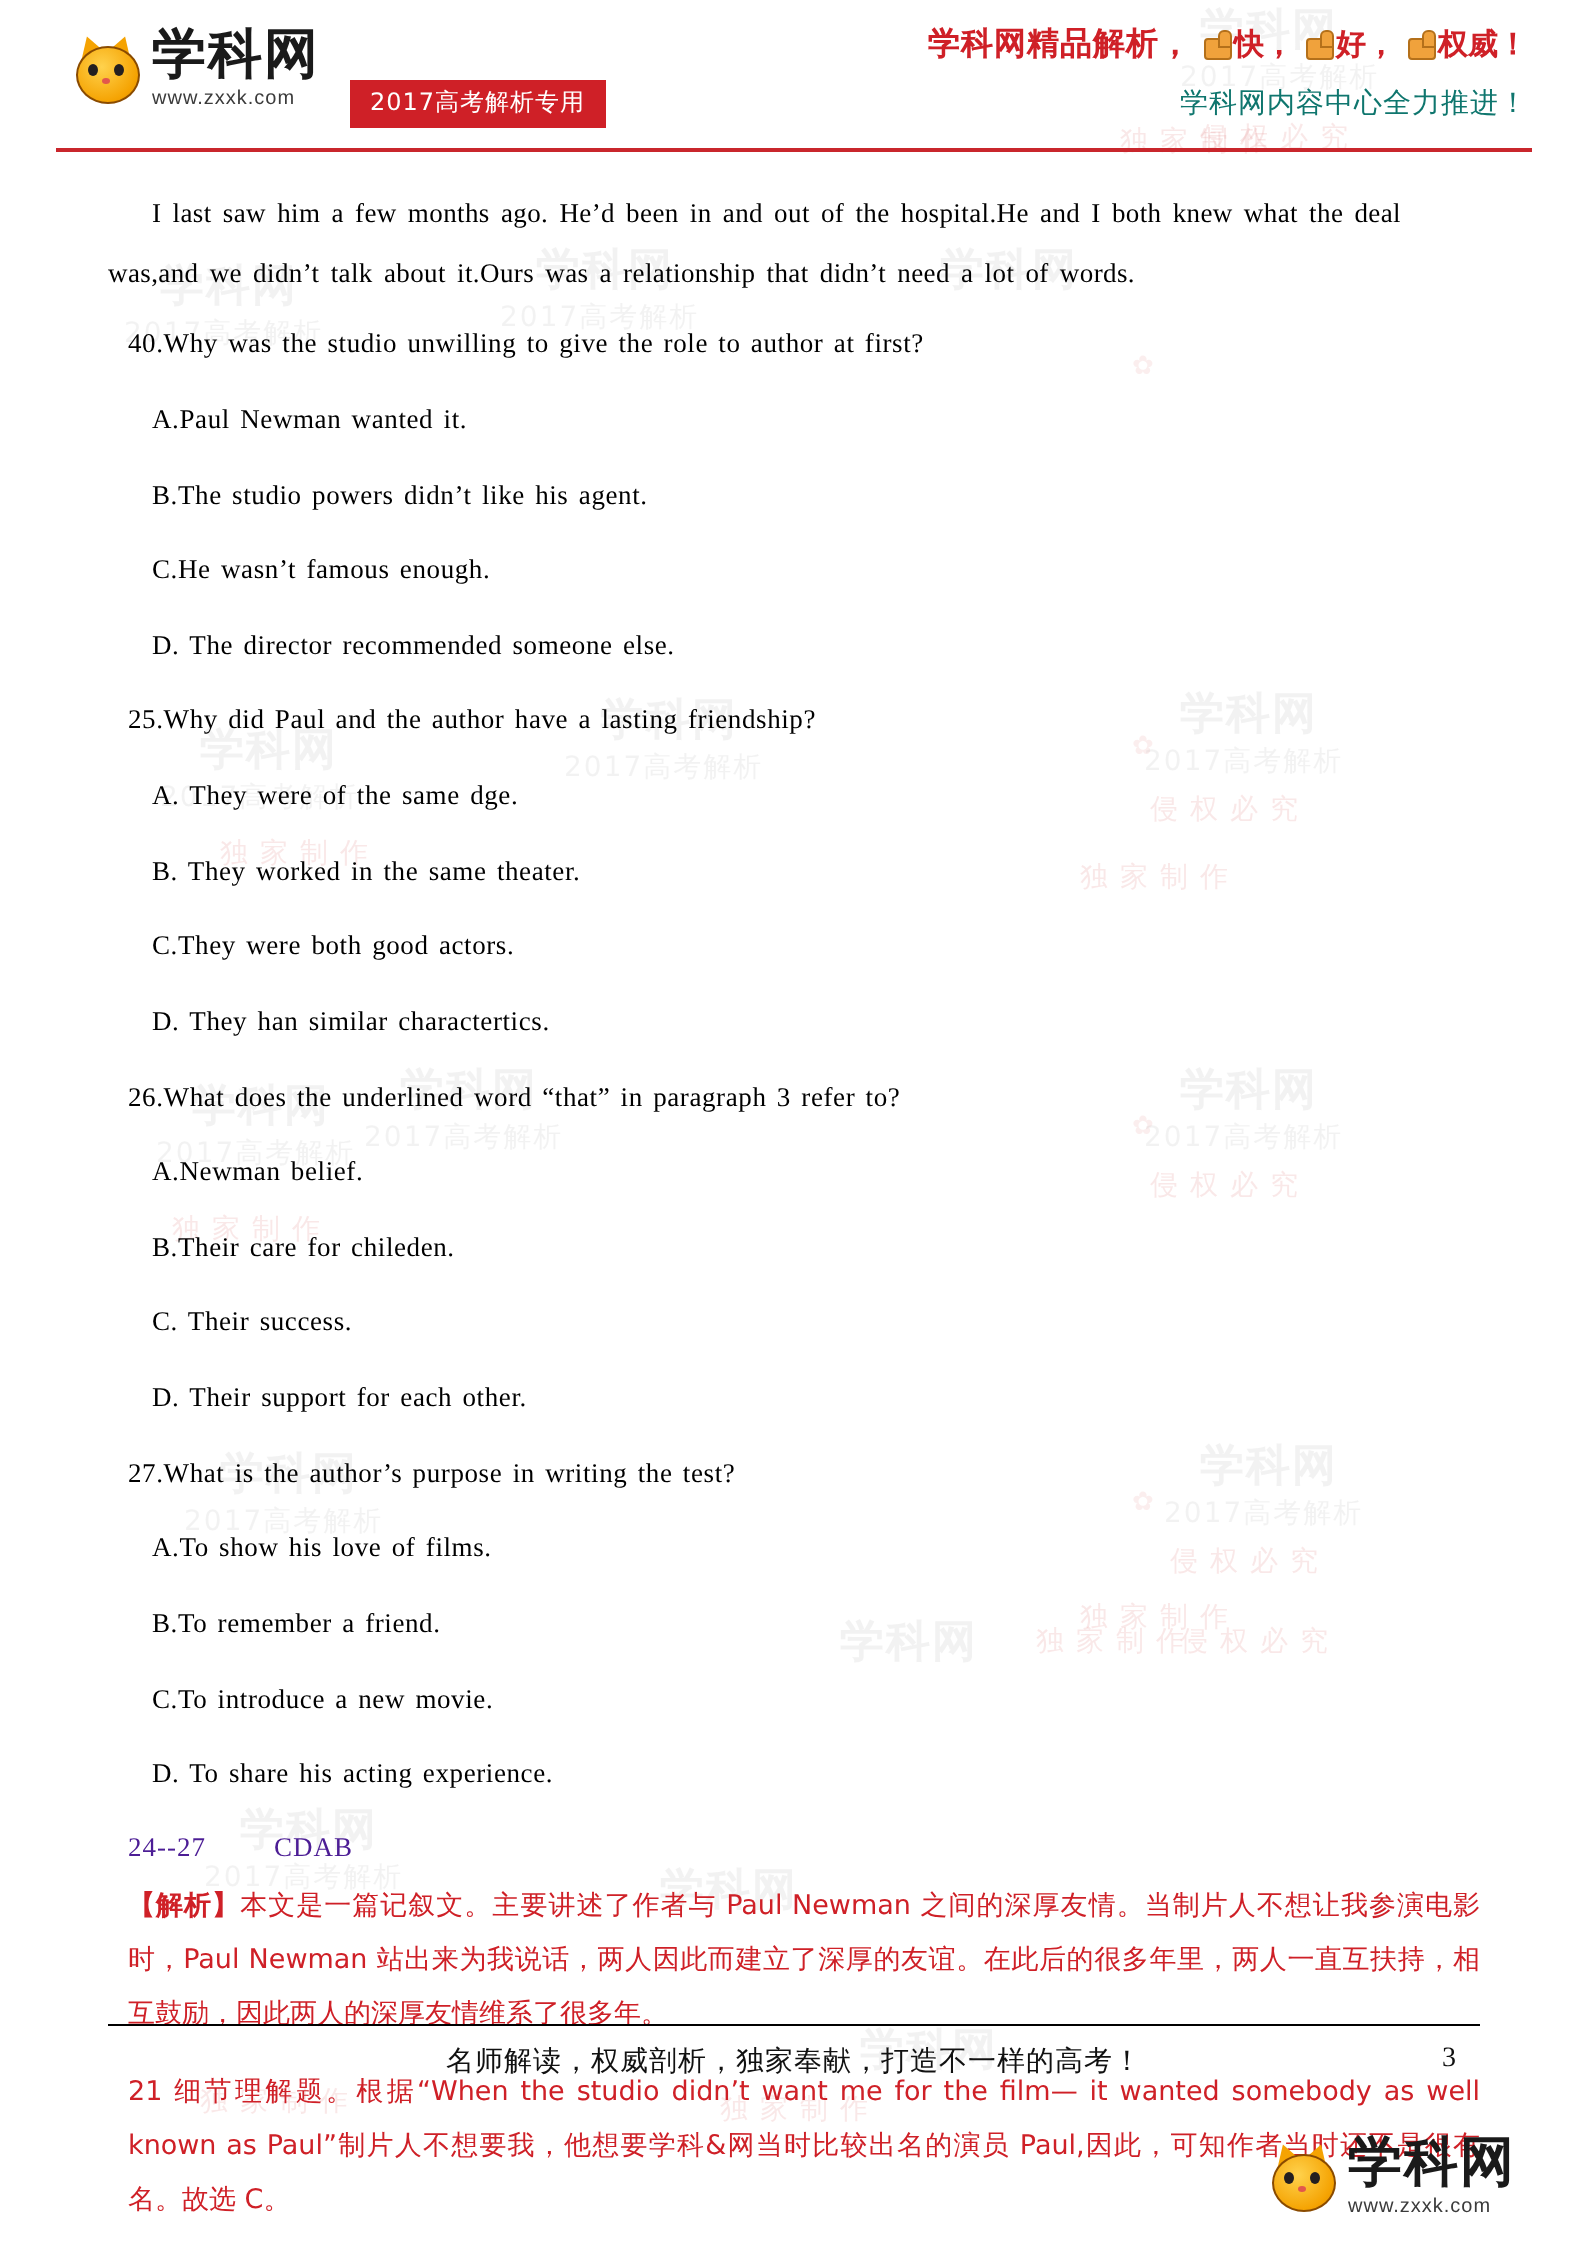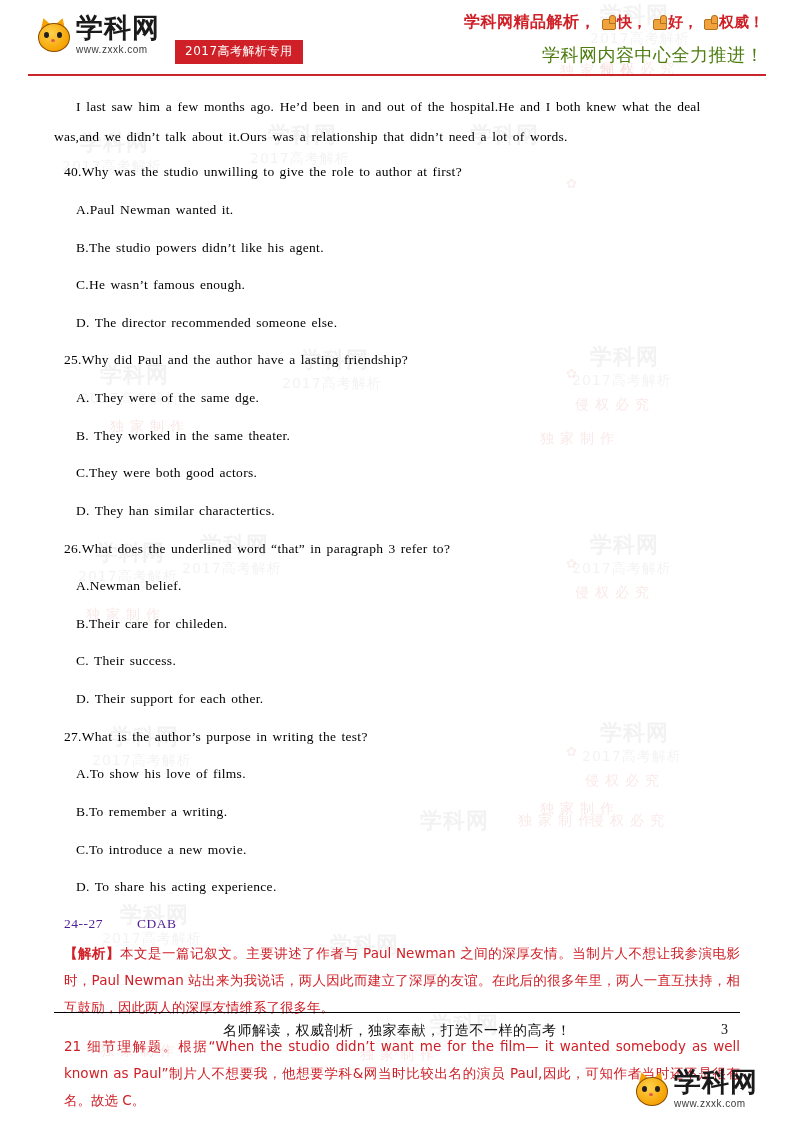--- a/index.html
+++ b/index.html
@@ -148,22 +148,22 @@
   }
   .thumb-label {
     font-family: "DejaVu Sans", sans-serif;
     font-size: 15px;
     color: #cf2027;
     font-weight: bold;
   }
   .hr-bottom {
     margin-top: 10px;
     font-family: "DejaVu Sans", sans-serif;
-    font-size: 18px;
-    color: #4d7c0f;
+    font-size: 14px;
+    color: #0f766e;
     letter-spacing: 0.5px;
   }
   .header-rule {
     position: absolute;
     left: 28px;
     top: 74px;
     width: 738px;
     height: 2px;
     background: #c9262c;
   }
@@ -416,21 +416,21 @@
   <p class="qline opt">D. They han similar charactertics.</p>
 
   <p class="qline">26.What does the underlined word “that” in paragraph 3 refer to?</p>
   <p class="qline opt">A.Newman belief.</p>
   <p class="qline opt">B.Their care for chileden.</p>
   <p class="qline opt">C. Their success.</p>
   <p class="qline opt">D. Their support for each other.</p>
 
   <p class="qline">27.What is the author’s purpose in writing the test?</p>
   <p class="qline opt">A.To show his love of films.</p>
-  <p class="qline opt">B.To remember a writing.</p>
+  <p class="qline opt">B.To remember a friend.</p>
   <p class="qline opt">C.To introduce a new movie.</p>
   <p class="qline opt">D. To share his acting experience.</p>
 
   <div class="answer-key">
     <span>24--27</span><span class="ak-code">CDAB</span>
   </div>
 
   <div class="analysis">
     <span class="tag">【解析】</span><span>本文是一篇记叙文。主要讲述了作者与 Paul  Newman 之间的深厚友情。当制片人不想让我参演电影时，Paul Newman 站出来为我说话，两人因此而建立了深厚的友谊。在此后的很多年里，两人一直互扶持，相互鼓励，因此两人的深厚友情维系了很多年。</span>
   </div>

